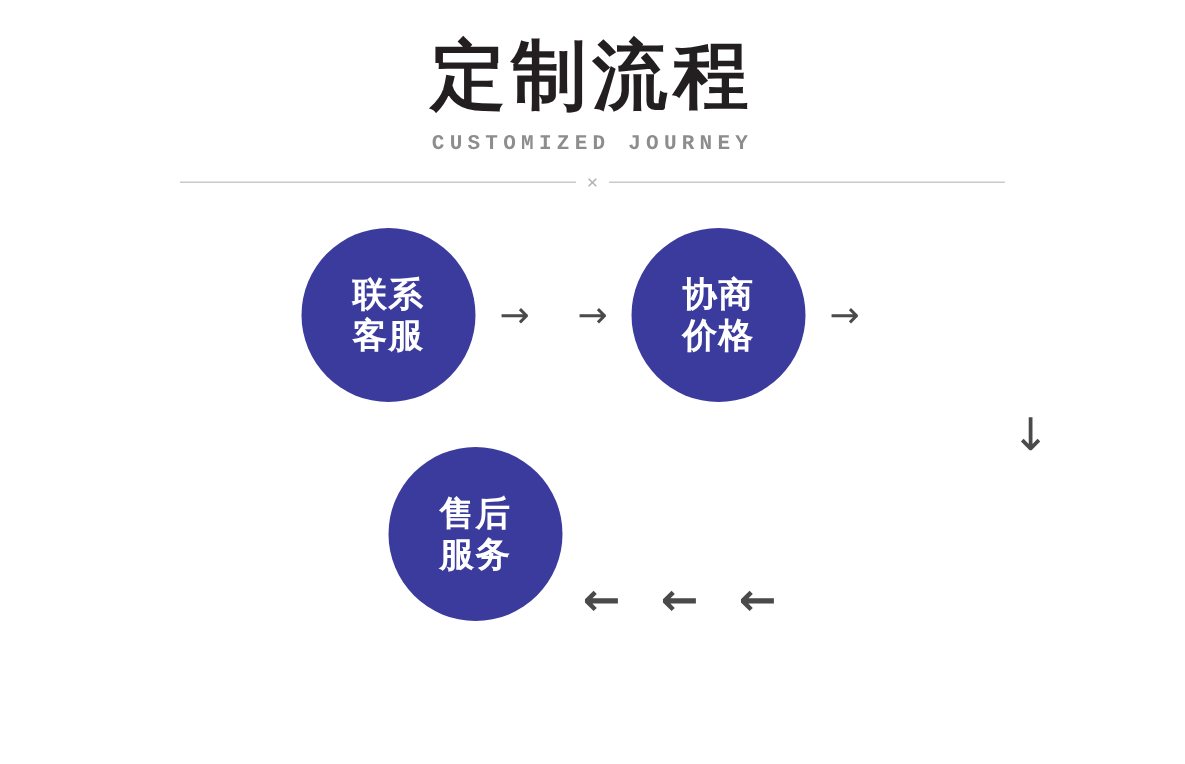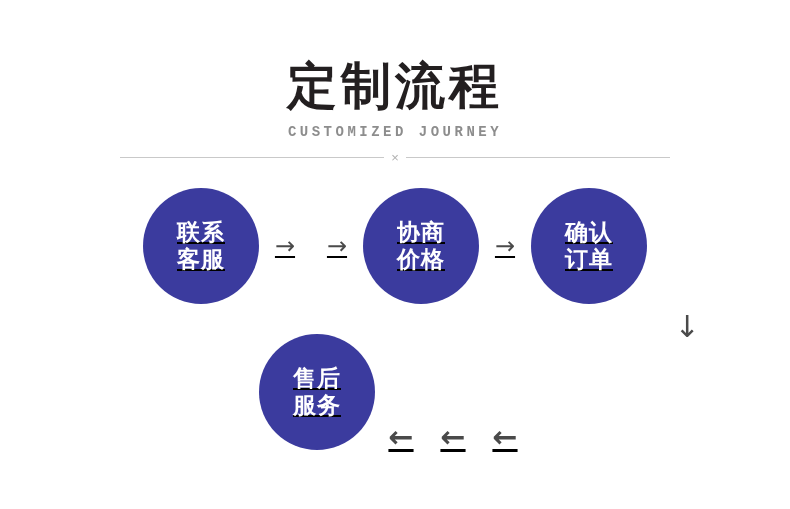--- a/index.html
+++ b/index.html
@@ -14,23 +14,22 @@
     overflow: hidden;
   }
   .page {
     position: relative;
     width: 790px;
     height: 509px;
   }
 
   
   .header {
-    padding-top: 8px;
+    padding-top: 20px;
     text-align: center;
-    margin-top: 48px;
   }
   .main-title {
     font-family: "Liberation Sans", sans-serif;
     font-size: 50px;
     font-weight: bold;
     color: #231f20;
     letter-spacing: 4px;
     line-height: 60px;
   }
   .sub-title {
@@ -66,21 +65,20 @@
     color: #b0b0b0;
     font-size: 13px;
     line-height: 18px;
     text-align: center;
   }
 
   
   .flow {
     position: relative;
     margin-top: 16px;
-    text-decoration: underline;
   }
   .row {
     display: flex;
     align-items: center;
     justify-content: center;
   }
   .row-2 {
     margin-top: 30px;
     align-items: flex-end;
   }
@@ -152,24 +150,20 @@
         <div class="l">联系</div>
         <div class="l">客服</div>
       </div>
       <div class="arrow thin">→</div>
       <div class="arrow thin">→</div>
       <div class="node">
         <div class="l">协商</div>
         <div class="l">价格</div>
       </div>
       <div class="arrow thin">→</div>
-      <div class="node">
-        <div class="l">确认</div>
-        <div class="l">订单</div>
-      </div>
     </div>
 
     <div class="down-arrow">↓</div>
 
     <div class="row row-2">
       <div class="node">
         <div class="l">售后</div>
         <div class="l">服务</div>
       </div>
       <div class="arrow thick">←</div>

